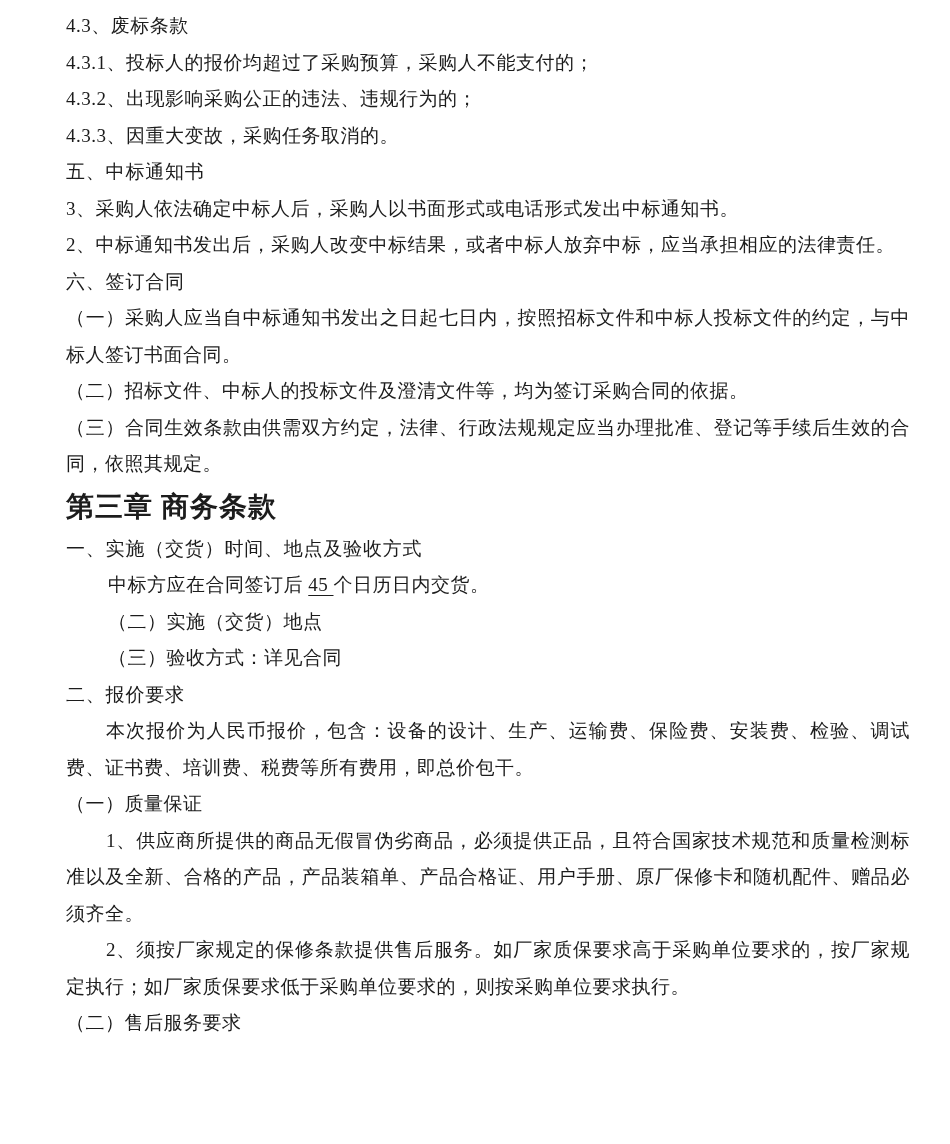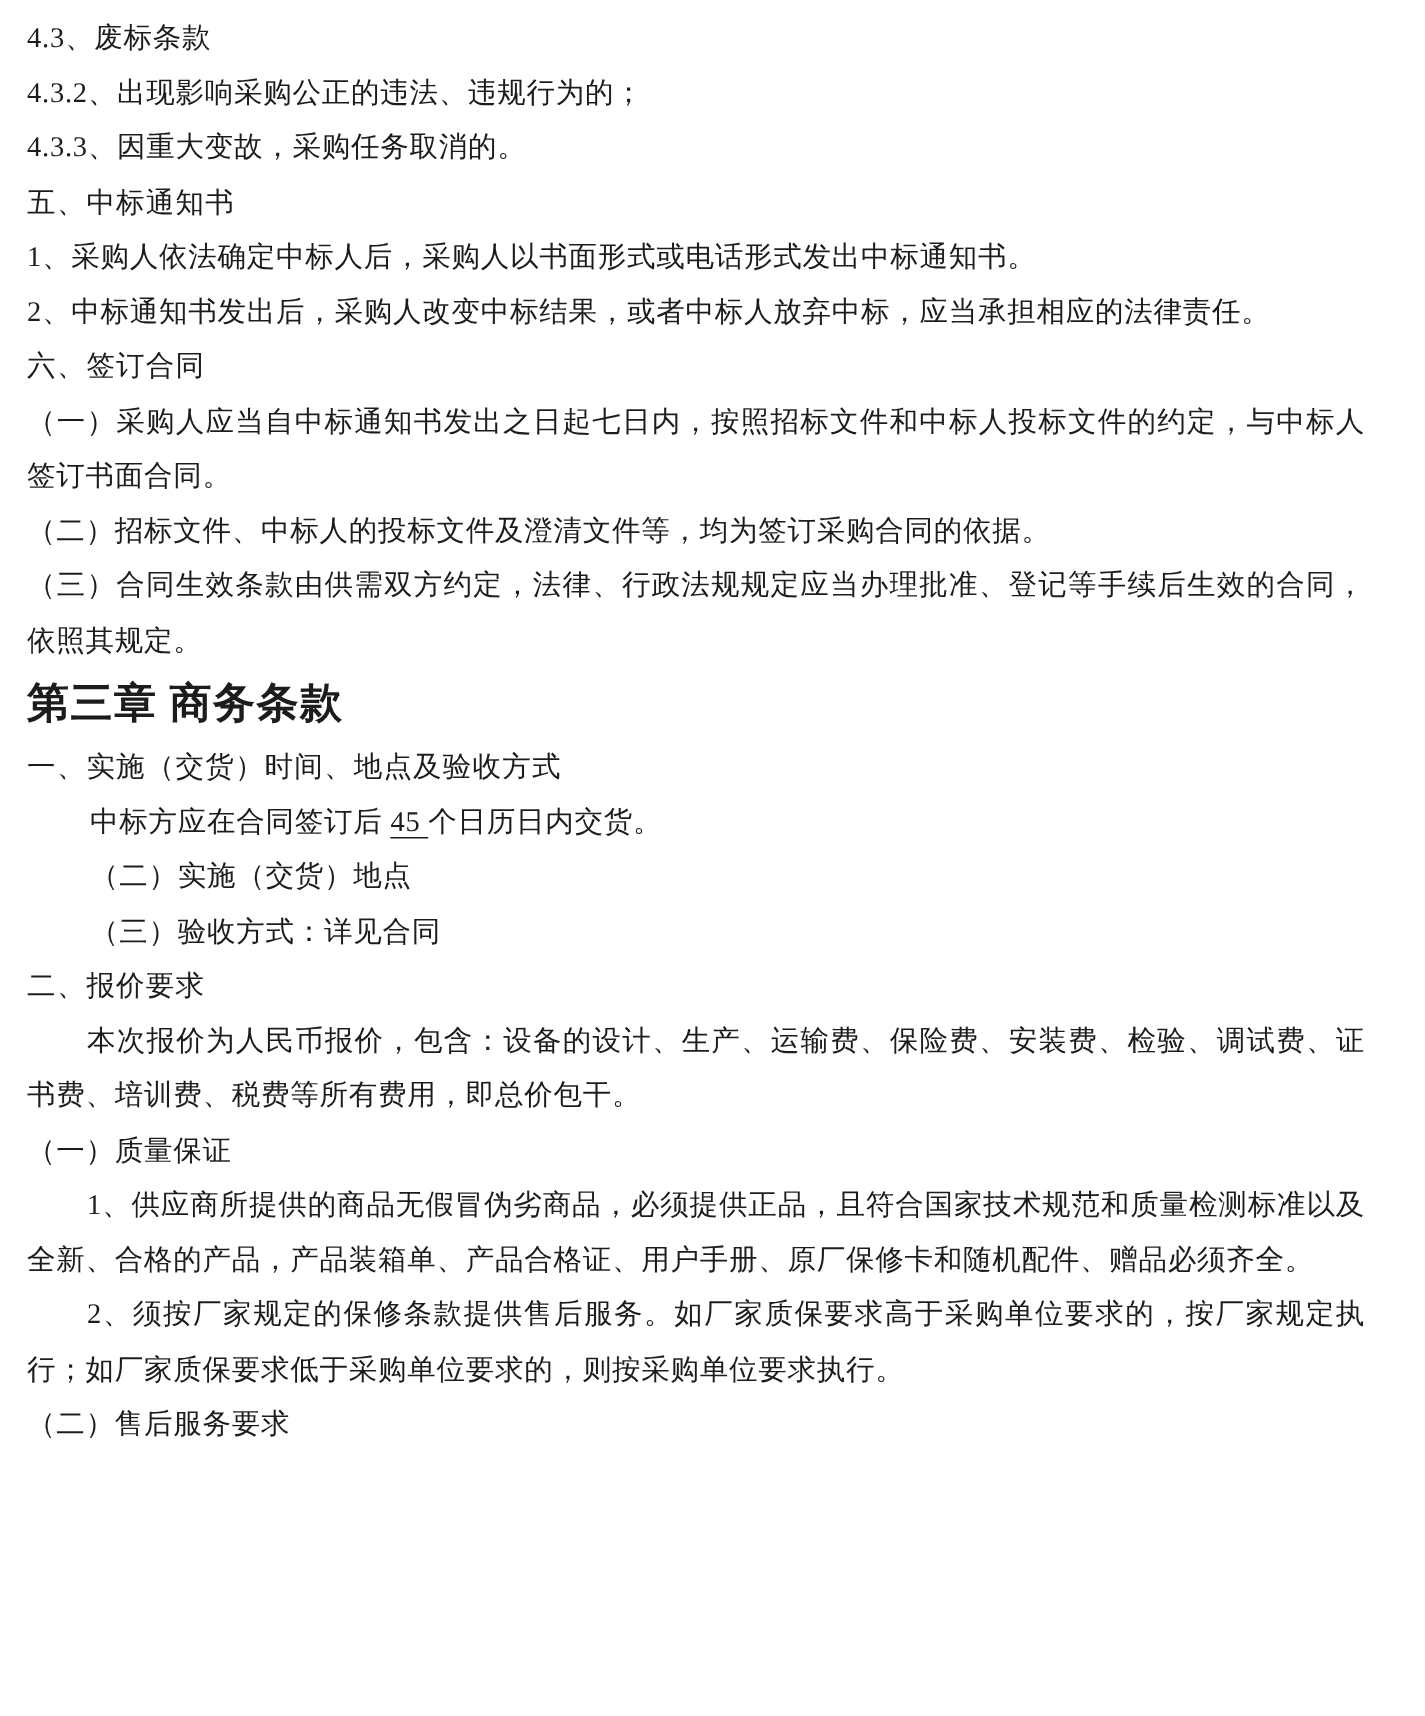--- a/index.html
+++ b/index.html
@@ -8,21 +8,21 @@
     height: 1144px;
     background: #ffffff;
     overflow: hidden;
     font-family: "Liberation Serif", "DejaVu Serif", serif;
     color: #1c1c1c;
   }
   .page {
     box-sizing: border-box;
     width: 950px;
     height: 1144px;
-    padding: 8px 40px 0 18px;
+    padding: 8px 40px 0 66px;
   }
   p {
     margin: 0;
     font-size: 19px;
     line-height: 36.5px;
     text-align: justify;
     text-justify: inter-ideograph;
     letter-spacing: 0.5px;
   }
   p.h {
@@ -42,25 +42,26 @@
     text-underline-offset: 4px;
     margin-top: 40px;
   }
 </style>
 </head>
 <body>
 
 <div class="page">
 
   <p>4.3、废标条款</p>
+  <p>4.3.1、投标人的报价均超过了采购预算，采购人不能支付的；</p>
   <p>4.3.2、出现影响采购公正的违法、违规行为的；</p>
   <p>4.3.3、因重大变故，采购任务取消的。</p>
 
   <p class="h">五、中标通知书</p>
-  <p>1、采购人依法确定中标人后，采购人以书面形式或电话形式发出中标通知书。</p>
+  <p>3、采购人依法确定中标人后，采购人以书面形式或电话形式发出中标通知书。</p>
   <p>2、中标通知书发出后，采购人改变中标结果，或者中标人放弃中标，应当承担相应的法律责任。</p>
 
   <p class="h">六、签订合同</p>
   <p>（一）采购人应当自中标通知书发出之日起七日内，按照招标文件和中标人投标文件的约定，与中标人签订书面合同。</p>
   <p>（二）招标文件、中标人的投标文件及澄清文件等，均为签订采购合同的依据。</p>
   <p>（三）合同生效条款由供需双方约定，法律、行政法规规定应当办理批准、登记等手续后生效的合同，依照其规定。</p>
 
   <p class="title">第三章 商务条款</p>
 
   <p class="h">一、实施（交货）时间、地点及验收方式</p>

